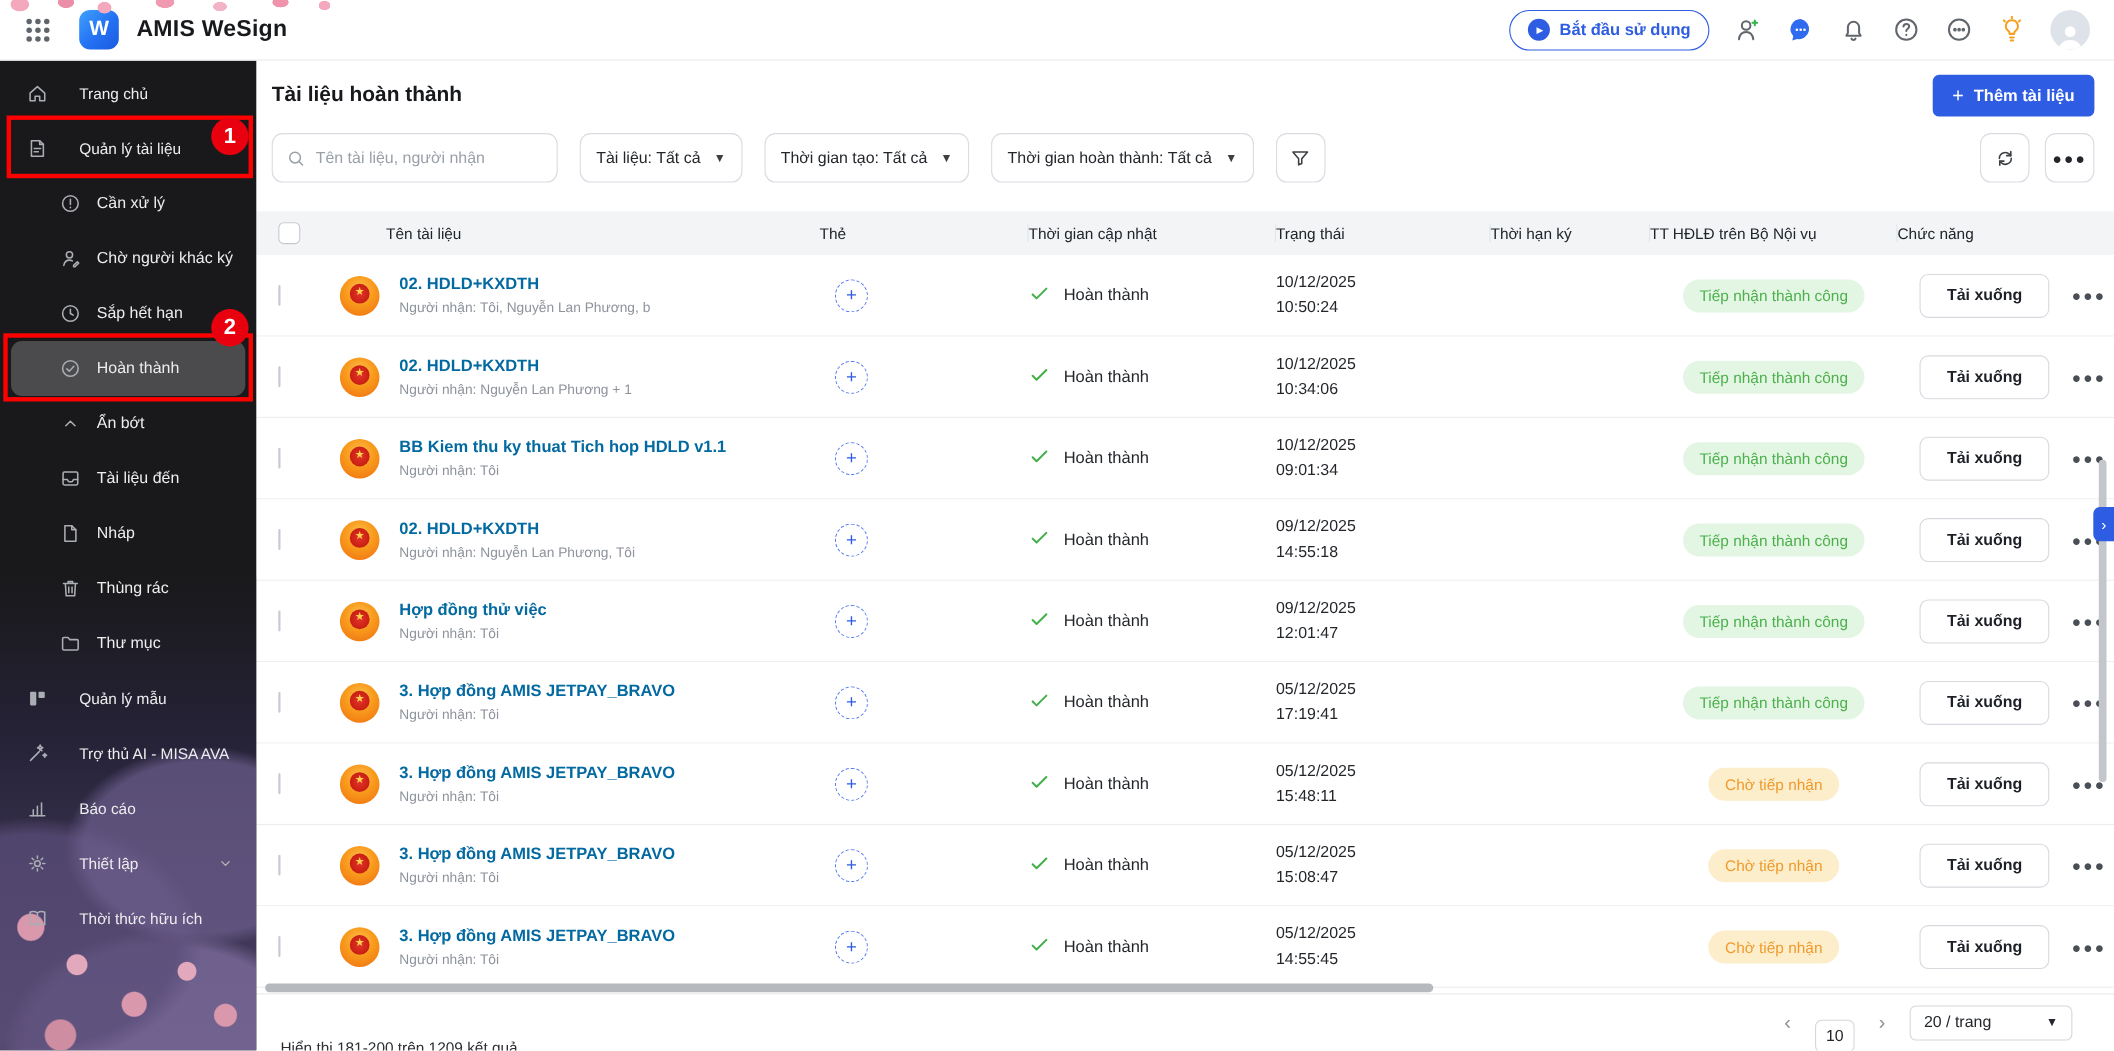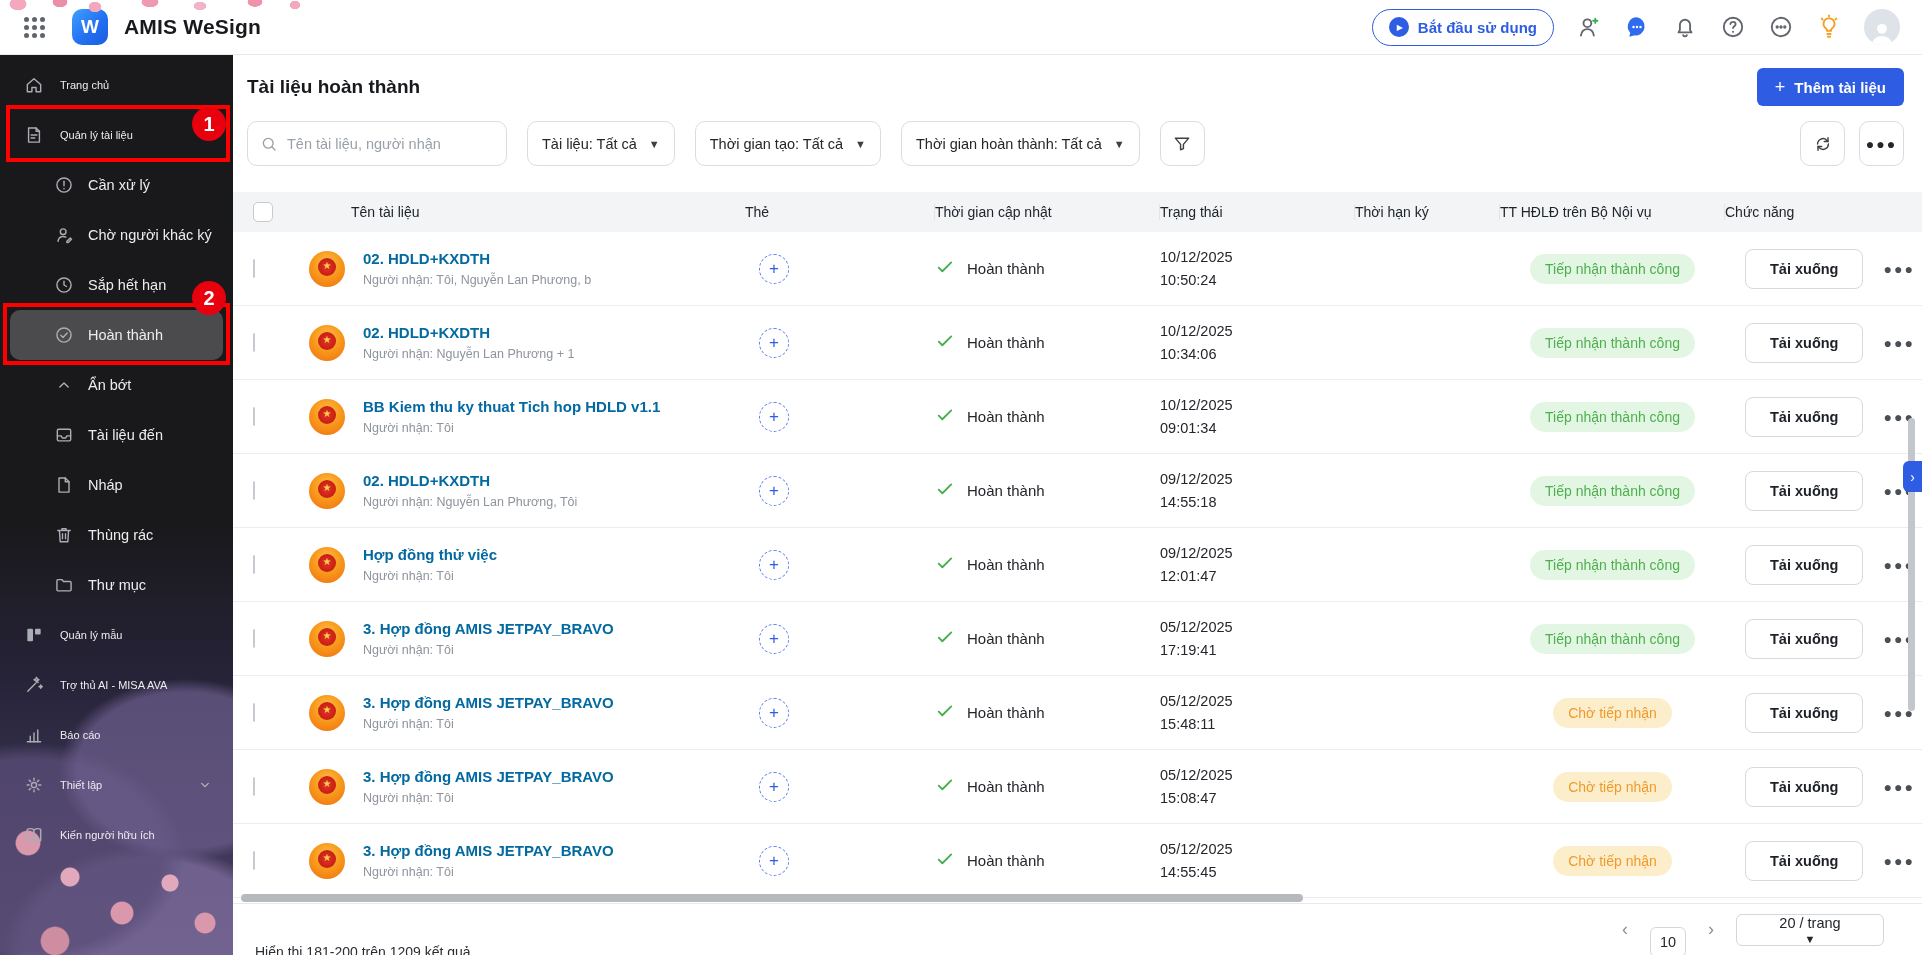--- a/index.html
+++ b/index.html
@@ -36,21 +36,21 @@
     radial-gradient(20px 20px at 70px 352px,#e2a8bb 0 45%,transparent 50%),
     radial-gradient(24px 24px at 122px 388px,#d998ac 0 45%,transparent 50%),
     radial-gradient(18px 18px at 170px 358px,#e2a8bb 0 45%,transparent 50%),
     radial-gradient(22px 22px at 205px 398px,#d998ac 0 45%,transparent 50%),
     radial-gradient(30px 30px at 55px 416px,#cf8da1 0 45%,transparent 50%),
     radial-gradient(180px 130px at 185px 245px,rgba(109,95,142,.7) 0 60%,transparent 70%),
     radial-gradient(220px 160px at 30px 330px,rgba(90,77,120,.75) 0 60%,transparent 70%),
     radial-gradient(210px 150px at 150px 425px,rgba(122,106,154,.8) 0 60%,transparent 70%),
     linear-gradient(180deg,#19191b 0%,#262338 35%,#3c3554 70%,#4e4366 100%); }
   .side-nav { position:relative; padding-top:5px; z-index:2; }
-  .s-item { height:50px; display:flex; align-items:center; gap:16px; padding-left:24px; color:#ededee; font-size:11px; cursor:pointer; position:relative; white-space:nowrap; }
+  .s-item { height:50px; display:flex; align-items:center; gap:28px; padding-left:24px; color:#ededee; font-size:14px; cursor:pointer; position:relative; white-space:nowrap; }
   .s-item.lvl1 { padding-left:54px; gap:14px; font-size:14.5px; }
   .s-item .s-ic { width:20px; height:20px; color:#aaadb3; flex:none; }
   .s-item .s-ic svg { width:100%; height:100%; }
   .s-item.selected { background:#4b4b4e; border-radius:10px; margin:0 10px; padding-left:44px; }
   .s-trail { position:absolute; right:20px; width:16px; height:16px; color:#b9bcc0; }
   .s-trail svg { width:100%; height:100%; }
 
   
   .anno-rect { position:absolute; border:4px solid #fe0000; z-index:5; pointer-events:none; }
   .anno-rect.r1 { left:6px; top:50px; width:224px; height:57px; }
@@ -111,21 +111,21 @@
   .hscroll { position:absolute; bottom:53px; left:8px; width:1062px; height:8px; background:#b6b9be; border-radius:4px; z-index:6; cursor:pointer; }
   .vscroll { position:absolute; left:1908px; top:418px; width:7px; height:293px; background:#c3c6cb; border-radius:4px; z-index:40; cursor:pointer; }
   .side-tab { position:absolute; left:1903px; top:461px; width:19px; height:31px; background:#2e5ce2; border-radius:6px 0 0 6px; color:#fff; display:flex; align-items:center; justify-content:center; font-size:14px; z-index:50; cursor:pointer; }
 
   
   .footer { position:absolute; left:0; right:0; bottom:0; height:52px; background:#fff; border-top:1px solid #e7e9ec; display:flex; align-items:center; justify-content:space-between; padding:0 38px 0 22px; z-index:10; }
   .summary { font-size:14px; color:#2a2e33;margin-top:45px; }
   .pager { display:flex; align-items:center; gap:12px; }
   .pg-nav { border:none; background:none; color:#8a8f96; font-size:18px; width:26px; height:28px; cursor:pointer; font-family:inherit; }
   .pg-cur { width:36px; height:30px; border:1px solid #d4d7dc; border-radius:6px; background:#fff; font-size:14.5px; color:#23262b; display:flex; align-items:center; justify-content:center; cursor:pointer;margin-top:24px; }
-  .pg-size { height:32px; width:148px; border:1px solid #d4d7dc; border-radius:6px; background:#fff; font-size:14.5px; color:#23262b; display:flex; align-items:center; justify-content:space-between; padding:0 12px; cursor:pointer; font-family:inherit;flex-direction:column; }
+  .pg-size { height:32px; width:148px; border:1px solid #d4d7dc; border-radius:6px; background:#fff; font-size:14.5px; color:#23262b; display:flex; align-items:center; justify-content:space-between; padding:0 12px; cursor:pointer; font-family:inherit; }
   .pg-size .caret { font-size:11px; color:#23262b; }
 </style>
 </head>
 <body>
 
 <header class="top-header">
   <div class="blossom"></div>
   <button class="grid-btn">
       <i></i>
       <i></i>
@@ -298,21 +298,21 @@
         <span class="s-label">Thiết lập</span>
         <span class="s-trail"><svg viewBox="0 0 24 24" fill="none" stroke="currentColor" stroke-width="1.7" stroke-linecap="round" stroke-linejoin="round">
             <path d="M7 9.5l5 5 5-5"></path>
           </svg></span>
       </div>
       <div class="s-item">
         <span class="s-ic"><svg viewBox="0 0 24 24" fill="none" stroke="currentColor" stroke-width="1.7" stroke-linecap="round" stroke-linejoin="round">
             <path d="M4 5.2c2.6-1.3 5.2-1.2 8 .6 2.8-1.8 5.4-1.9 8-.6v13.6c-2.6-1.3-5.2-1.2-8 .6-2.8-1.8-5.4-1.9-8-.6z"></path>
             <path d="M12 5.8v13.4"></path>
           </svg></span>
-        <span class="s-label">Kiến người hữu ích</span>
+        <span class="s-label">Thời thức hữu ích</span>
       </div>
     </nav>
   <div class="anno-rect r1"></div>
   <div class="anno-rect r2"></div>
   <div class="anno-badge b1">1</div>
   <div class="anno-badge b2">2</div>
 </aside>
 
 <main class="main">
   <div class="page-head">

